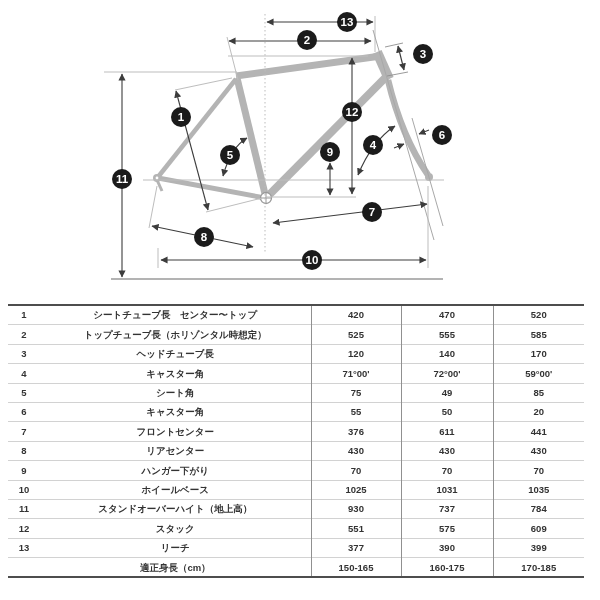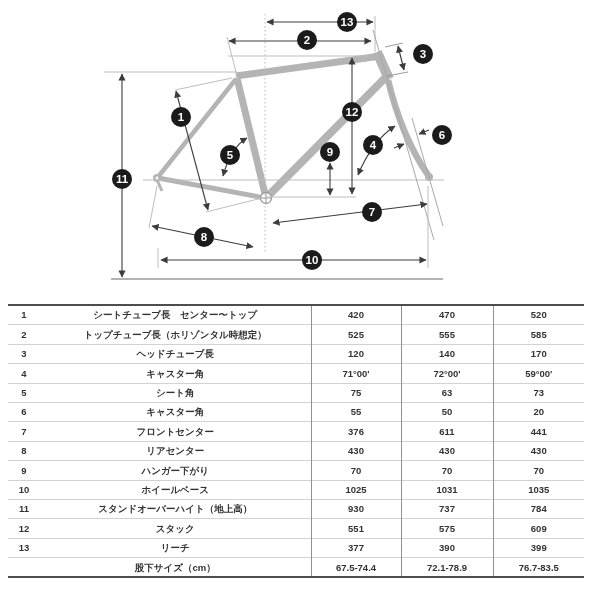--- a/index.html
+++ b/index.html
@@ -179,22 +179,22 @@
           <td class="col-no">4</td>
           <td class="col-label">キャスター角</td>
           <td class="col-val">71°00'</td>
           <td class="col-val">72°00'</td>
           <td class="col-val">59°00'</td>
         </tr>
         <tr>
           <td class="col-no">5</td>
           <td class="col-label">シート角</td>
           <td class="col-val">75</td>
-          <td class="col-val">63</td>
-          <td class="col-val">73</td>
+          <td class="col-val">49</td>
+          <td class="col-val">85</td>
         </tr>
         <tr>
           <td class="col-no">6</td>
           <td class="col-label">キャスター角</td>
           <td class="col-val">55</td>
           <td class="col-val">50</td>
           <td class="col-val">20</td>
         </tr>
         <tr>
           <td class="col-no">7</td>
@@ -240,22 +240,22 @@
         </tr>
         <tr>
           <td class="col-no">13</td>
           <td class="col-label">リーチ</td>
           <td class="col-val">377</td>
           <td class="col-val">390</td>
           <td class="col-val">399</td>
         </tr>
         <tr>
           <td class="col-no"></td>
-          <td class="col-label">股下サイズ（cm）</td>
-          <td class="col-val">67.5-74.4</td>
-          <td class="col-val">72.1-78.9</td>
-          <td class="col-val">76.7-83.5</td>
+          <td class="col-label">適正身長（cm）</td>
+          <td class="col-val">150-165</td>
+          <td class="col-val">160-175</td>
+          <td class="col-val">170-185</td>
         </tr>
       </tbody>
   </table>
 
   
 </div>
 
 </body></html>

